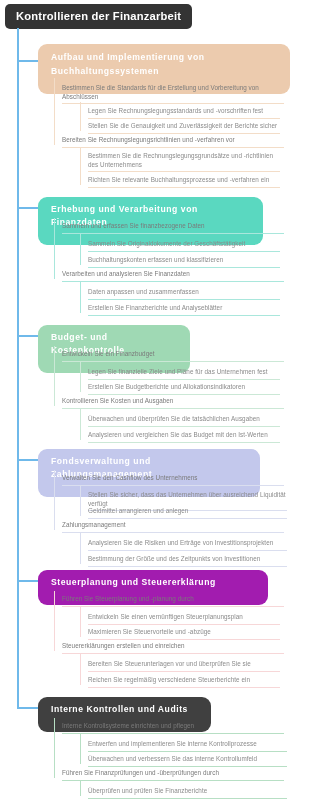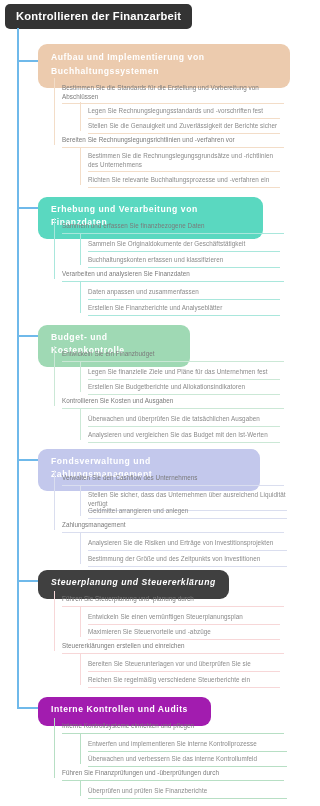--- a/index.html
+++ b/index.html
@@ -35,21 +35,21 @@
   }
 
   
   .topic{
     position:absolute;
     border-radius:9px;
     color:#ffffff;
     font-size:8.6px;
     font-weight:bold;
     letter-spacing:.55px;
-    padding:6px 12px 10px 13px;
+    padding:6px 12px 16px 13px;
     line-height:13px;
     box-sizing:border-box;
   }
   .topic.multi{line-height:14px;}
 
   
   .stub{
     position:absolute;
     height:2px;
     left:18px;
@@ -178,21 +178,21 @@
         <span class="u" style="border-bottom-color: rgb(218, 222, 239);">Zahlungsmanagement</span>
       </div>
       <div class="vline" style="left: 80px; top: 532px; height: 32px; background: rgb(218, 222, 239);"></div>
       <div class="l3" style="left: 84px; top: 539px; width: 205px;">
         <span class="u" style="border-bottom-color: rgb(218, 222, 239);">Analysieren Sie die Risiken und Erträge von Investitionsprojekten</span>
       </div>
       <div class="l3" style="left: 84px; top: 555px; width: 205px;">
         <span class="u" style="border-bottom-color: rgb(218, 222, 239);">Bestimmung der Größe und des Zeitpunkts von Investitionen</span>
       </div>
       <div class="stub" style="top: 579.5px; width: 20px; background: rgb(111, 185, 234);"></div>
-      <div class="topic" style="left: 38px; top: 570px; width: 191px; min-height: 21px; background: #404040; font-style: italic;">Steuerplanung und Steuererklärung</div>
+      <div class="topic" style="left: 38px; top: 570px; width: 230px; min-height: 21px; background: #a21caf;">Steuerplanung und Steuererklärung</div>
       <div class="vline" style="left: 54px; top: 591px; height: 60px; background: rgb(247, 215, 216);"></div>
       <div class="l2" style="left: 58px; top: 595px; width: 228px;">
         <span class="u" style="border-bottom-color: rgb(247, 215, 216);">Führen Sie Steuerplanung und -planung durch</span>
       </div>
       <div class="vline" style="left: 80px; top: 606px; height: 31px; background: rgb(247, 215, 216);"></div>
       <div class="l3" style="left: 84px; top: 613px; width: 198px;">
         <span class="u" style="border-bottom-color: rgb(247, 215, 216);">Entwickeln Sie einen vernünftigen Steuerplanungsplan</span>
       </div>
       <div class="l3" style="left: 84px; top: 628px; width: 198px;">
         <span class="u" style="border-bottom-color: rgb(247, 215, 216);">Maximieren Sie Steuervorteile und -abzüge</span>
@@ -201,21 +201,21 @@
         <span class="u" style="border-bottom-color: rgb(247, 215, 216);">Steuererklärungen erstellen und einreichen</span>
       </div>
       <div class="vline" style="left: 80px; top: 653px; height: 32px; background: rgb(247, 215, 216);"></div>
       <div class="l3" style="left: 84px; top: 660px; width: 198px;">
         <span class="u" style="border-bottom-color: rgb(247, 215, 216);">Bereiten Sie Steuerunterlagen vor und überprüfen Sie sie</span>
       </div>
       <div class="l3" style="left: 84px; top: 676px; width: 198px;">
         <span class="u" style="border-bottom-color: rgb(247, 215, 216);">Reichen Sie regelmäßig verschiedene Steuerberichte ein</span>
       </div>
       <div class="stub" style="top: 706.5px; width: 20px; background: rgb(111, 185, 234);"></div>
-      <div class="topic" style="left: 38px; top: 697px; width: 173px; min-height: 21px; background: #a21caf;">Interne Kontrollen und Audits</div>
+      <div class="topic" style="left: 38px; top: 697px; width: 173px; min-height: 21px; background: #404040;">Interne Kontrollen und Audits</div>
       <div class="vline" style="left: 54px; top: 718px; height: 60px; background: rgb(183, 223, 196);"></div>
       <div class="l2" style="left: 58px; top: 722px; width: 228px;">
         <span class="u" style="border-bottom-color: rgb(183, 223, 196);">Interne Kontrollsysteme einrichten und pflegen</span>
       </div>
       <div class="vline" style="left: 80px; top: 733px; height: 31px; background: rgb(183, 223, 196);"></div>
       <div class="l3" style="left: 84px; top: 740px; width: 205px;">
         <span class="u" style="border-bottom-color: rgb(183, 223, 196);">Entwerfen und implementieren Sie interne Kontrollprozesse</span>
       </div>
       <div class="l3" style="left: 84px; top: 755px; width: 205px;">
         <span class="u" style="border-bottom-color: rgb(183, 223, 196);">Überwachen und verbessern Sie das interne Kontrollumfeld</span>

